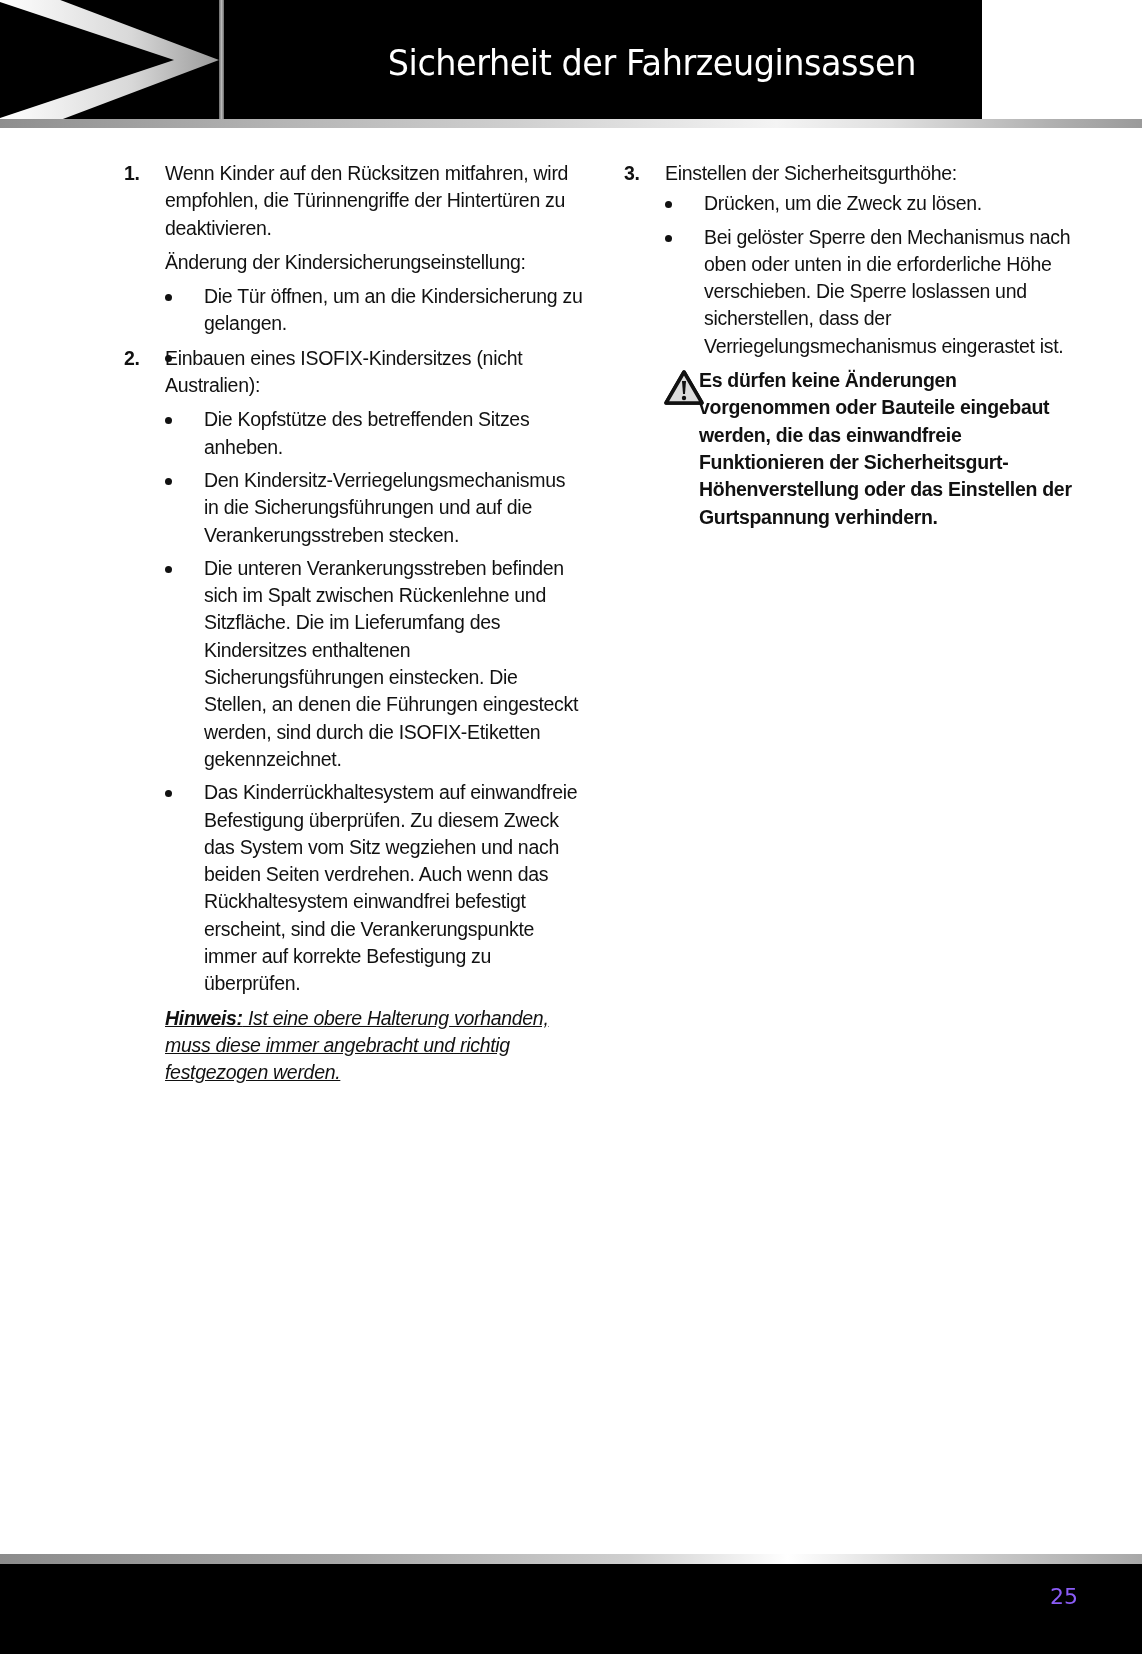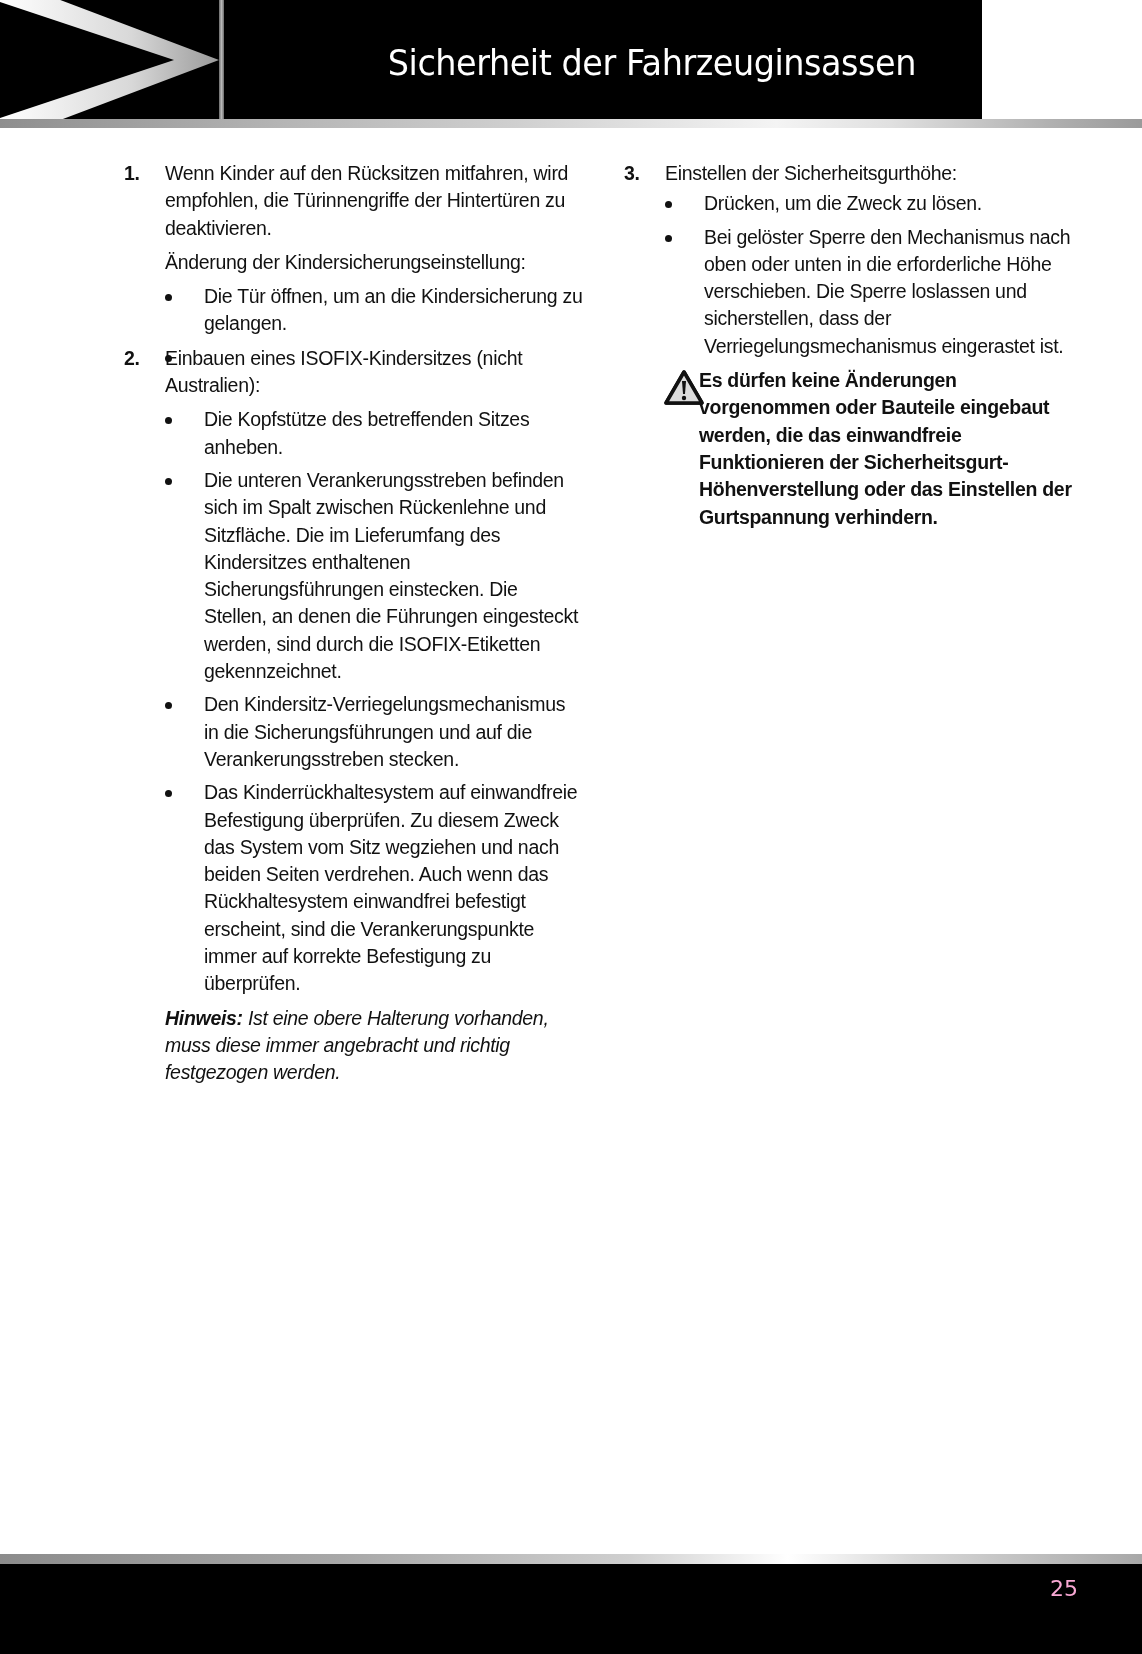--- a/index.html
+++ b/index.html
@@ -94,20 +94,21 @@
       left: 0;
       top: 11px;
       width: 7px; height: 7px;
       border-radius: 50%;
       background: #111;
     }
     .note {
       margin-left: 41px;
       font-style: italic;
       margin-top: 2px;
+      text-decoration: underline;
     }
     .note .note-label { font-weight: bold; }
 
     .warning {
       position: relative;
       padding-left: 75px;
       font-weight: bold;
       margin-top: 6px;
       margin-bottom: 6px;
     }
@@ -129,24 +130,24 @@
     .footer {
       position: absolute;
       left: 0; top: 1564px;
       width: 1142px;
       height: 90px;
       background: #000000;
     }
     .page-number {
       position: absolute;
       right: 64px;
-      top: 12px;
+      top: 20px;
       font-family: "DejaVu Sans", sans-serif;
       font-size: 22px;
-      color: #f9a8d4;
+      color: #8b5cf6;
     }
   </style>
 </head>
 <body>
 
 <div class="header">
   <svg class="header-chevron" viewBox="0 0 222 119">
     <defs>
       <linearGradient id="chevGrad" x1="0" y1="0" x2="1" y2="0">
         <stop offset="0" stop-color="#ffffff"></stop>
@@ -181,25 +182,25 @@
   <div class="num-item">
     <span class="num">2.</span>
     <p class="para">Einbauen eines ISOFIX-Kindersitzes (nicht Australien):</p>
     <ul class="bullet-list">
       <li class="bullet">
         <span class="dot"></span>
         <span>Die Kopfstütze des betreffenden Sitzes anheben.</span>
       </li>
       <li class="bullet">
         <span class="dot"></span>
+        <span>Den Kindersitz-Verriegelungsmechanismus in die Sicherungsführungen und auf die Verankerungsstreben stecken.</span>
+      </li>
+      <li class="bullet">
+        <span class="dot"></span>
         <span>Die unteren Verankerungsstreben befinden sich im Spalt zwischen Rückenlehne und Sitzfläche. Die im Lieferumfang des Kindersitzes enthaltenen Sicherungsführungen einstecken. Die Stellen, an denen die Führungen eingesteckt werden, sind durch die ISOFIX-Etiketten gekennzeichnet.</span>
-      </li>
-      <li class="bullet">
-        <span class="dot"></span>
-        <span>Den Kindersitz-Verriegelungsmechanismus in die Sicherungsführungen und auf die Verankerungsstreben stecken.</span>
       </li>
       <li class="bullet">
         <span class="dot"></span>
         <span>Das Kinderrückhaltesystem auf einwandfreie Befestigung überprüfen. Zu diesem Zweck das System vom Sitz wegziehen und nach beiden Seiten verdrehen. Auch wenn das Rückhaltesystem einwandfrei befestigt erscheint, sind die Verankerungspunkte immer auf korrekte Befestigung zu überprüfen.</span>
       </li>
     </ul>
   </div>
 
   <p class="note"><span class="note-label">Hinweis:</span><span> Ist eine obere Halterung vorhanden, muss diese immer angebracht und richtig festgezogen werden.</span></p>
 </div>

